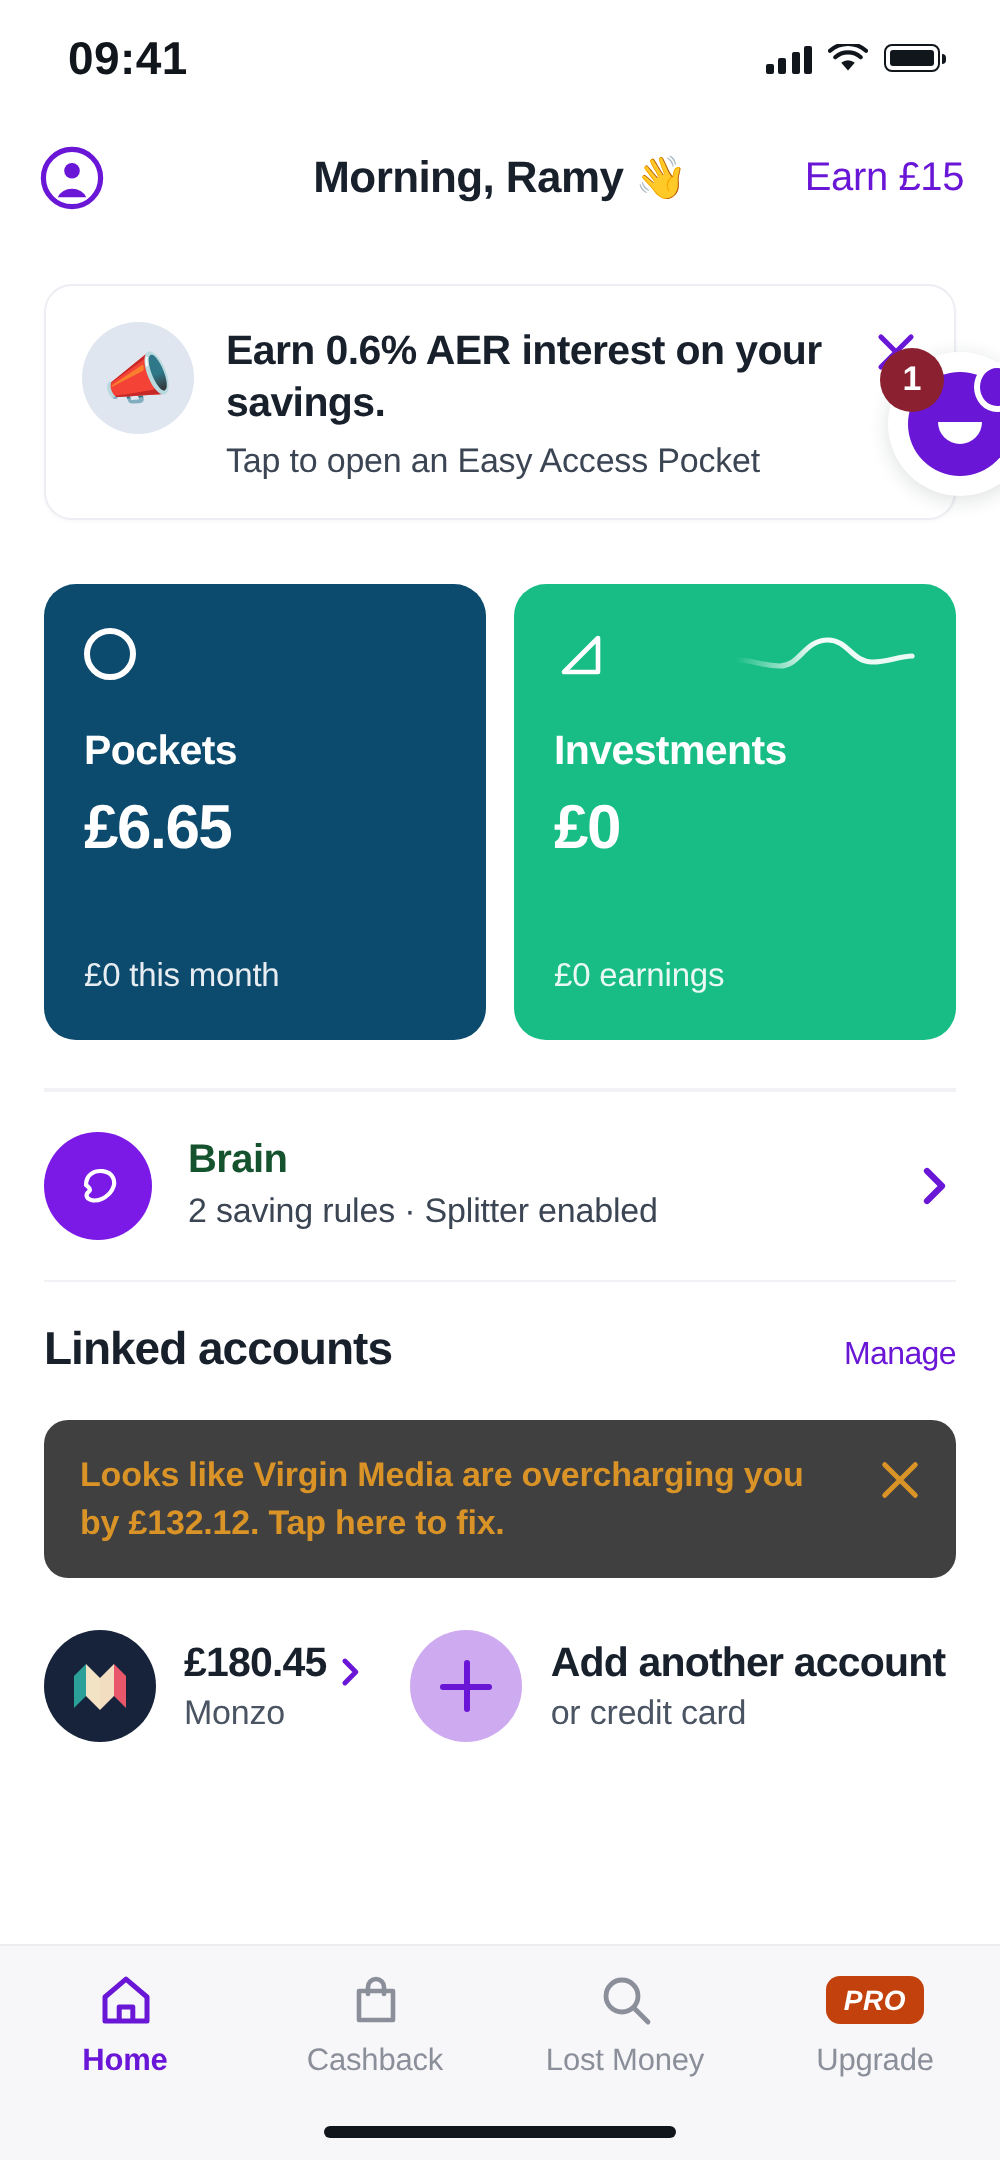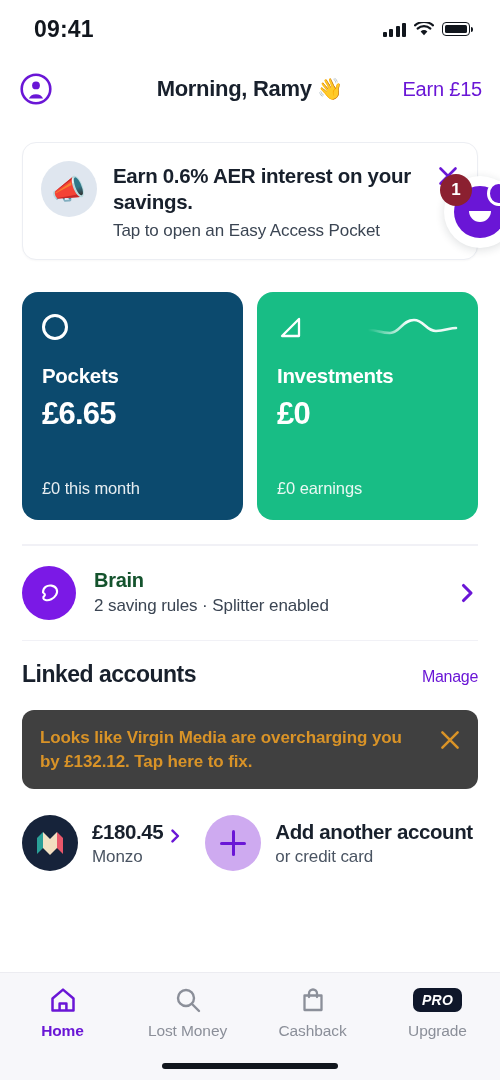--- a/index.html
+++ b/index.html
@@ -396,21 +396,21 @@
     gap: 7px;
   }
   .tab-ico { height: 30px; display: flex; align-items: center; justify-content: center; }
   .tab-label {
     font-size: 15.5px;
     color: #8b8f99;
     letter-spacing: -0.1px;
   }
   .tab.active .tab-label { color: #6a16d6; font-weight: bold; }
   .pro-badge {
-    background: #0f172a;
+    background: #c2410c;
     color: #fff;
     font-size: 14px;
     font-weight: bold;
     font-style: italic;
     padding: 4px 9px;
     border-radius: 7px;
     letter-spacing: 0.3px;
   }
   .home-indicator {
     position: absolute;
@@ -591,39 +591,39 @@
           <path d="M3.5 12.5 L14 3.6 L24.5 12.5 L24.5 24.5 L3.5 24.5 Z" fill="none" stroke="#6a16d6" stroke-width="2.5" stroke-linejoin="round"></path>
           <path d="M10.6 24.5 L10.6 17.5 L17.4 17.5 L17.4 24.5" fill="none" stroke="#6a16d6" stroke-width="2.5" stroke-linejoin="round"></path>
         </svg>
       </div>
       <div class="tab-label">Home</div>
     </div>
 
     <div class="tab">
       <div class="tab-ico">
         <svg width="28" height="28" viewBox="0 0 28 28">
+          <path d="M5.5 9.5 L22.5 9.5 L22.5 24 L5.5 24 Z" fill="none" stroke="#8b8f99" stroke-width="2.3" stroke-linejoin="round"></path>
+          <path d="M10 11 L10 7.5 a4 4 0 0 1 8 0 L18 11" fill="none" stroke="#8b8f99" stroke-width="2.3" stroke-linecap="round"></path>
+        </svg>
+      </div>
+      <div class="tab-label">Cashback</div>
+    </div>
+
+    <div class="tab">
+      <div class="tab-ico">
+        <svg width="28" height="28" viewBox="0 0 28 28">
           <circle cx="12" cy="12" r="8" fill="none" stroke="#8b8f99" stroke-width="2.4"></circle>
           <path d="M18 18 L25 25" stroke="#8b8f99" stroke-width="2.4" stroke-linecap="round"></path>
         </svg>
       </div>
       <div class="tab-label">Lost Money</div>
     </div>
 
     <div class="tab">
       <div class="tab-ico">
-        <svg width="28" height="28" viewBox="0 0 28 28">
-          <path d="M5.5 9.5 L22.5 9.5 L22.5 24 L5.5 24 Z" fill="none" stroke="#8b8f99" stroke-width="2.3" stroke-linejoin="round"></path>
-          <path d="M10 11 L10 7.5 a4 4 0 0 1 8 0 L18 11" fill="none" stroke="#8b8f99" stroke-width="2.3" stroke-linecap="round"></path>
-        </svg>
-      </div>
-      <div class="tab-label">Cashback</div>
-    </div>
-
-    <div class="tab">
-      <div class="tab-ico">
         <span class="pro-badge">PRO</span>
       </div>
       <div class="tab-label">Upgrade</div>
     </div>
 
   </div>
 
   <div class="home-indicator"></div>
 
 </div>

